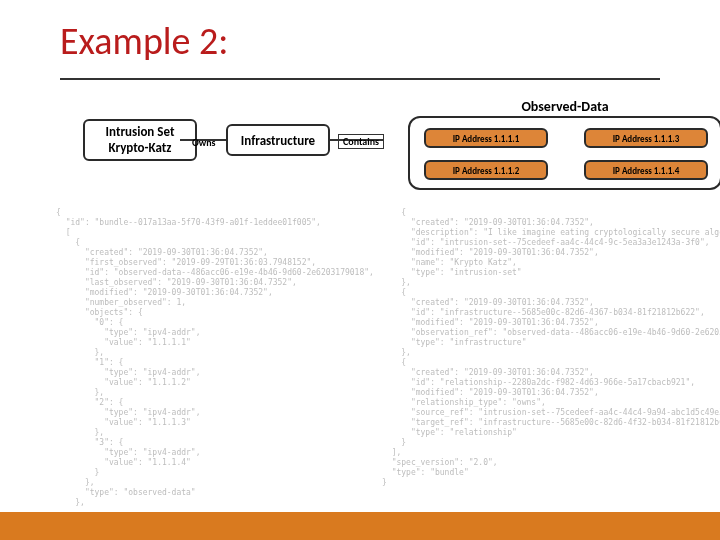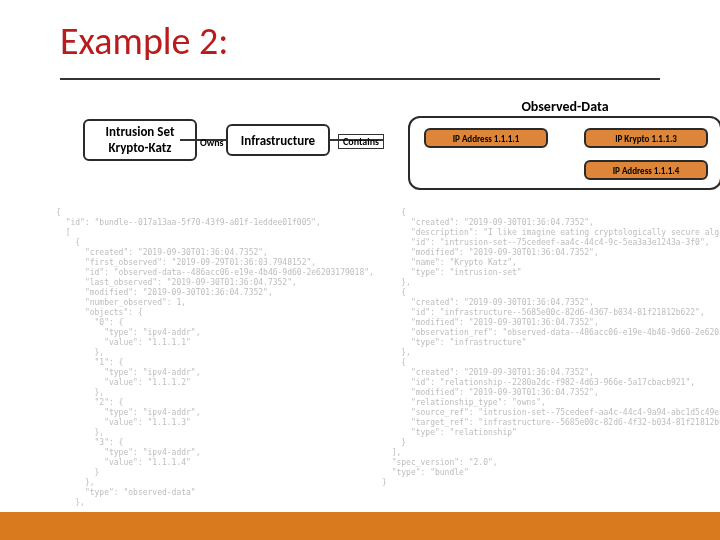--- a/index.html
+++ b/index.html
@@ -4,21 +4,21 @@
 <style>
   * { box-sizing: border-box; margin: 0; padding: 0; }
   html, body { width: 720px; height: 540px; font-family: "Segoe UI", Calibri, Arial, sans-serif; background: #fff; }
   .slide { position: relative; width: 720px; height: 540px; background: #fff; }
   .title { position: absolute; top: 18px; left: 60px; font-size: 38px; font-weight: 300; color: #b91c1c; font-family: "Segoe UI Light", "Segoe UI", Calibri, sans-serif; }
   .title-rule { position: absolute; top: 78px; left: 60px; width: 600px; height: 0; border-top: 2px solid #333; }
 
   .box { position: absolute; border: 2px solid #2a2a2a; border-radius: 6px; background: #fff; display: flex; align-items: center; justify-content: center; flex-direction: column; font-size: 14px; font-weight: 600; text-align: center; padding: 4px; }
   .box.set { top: 119px; left: 66px; width: 114px; height: 42px; font-size: 13px; line-height: 1.2; margin-left: 17px; }
   .box.infra { top: 124px; left: 226px; width: 104px; height: 32px; font-size: 13px; }
-  .owns { position: absolute; top: 136px; left: 200px; font-size: 10px; font-weight: 600; }
+  .owns { position: absolute; top: 136px; left: 192px; font-size: 10px; font-weight: 600; }
   .contains { position: absolute; top: 134px; left: 338px; font-size: 10px; font-weight: 600; border: 1px solid #333; padding: 0 4px; }
 
   .odata { position: absolute; top: 116px; left: 384px; width: 314px; height: 74px; border: 2px solid #2a2a2a; border-radius: 12px; background: #fff; margin-left: 24px; }
   .odata-title { position: absolute; top: -20px; left: 0; width: 100%; text-align: center; font-size: 14px; font-weight: 600; }
   .ipbox { position: absolute; border: 2px solid #2a2a2a; border-radius: 6px; background: #dd8538; color: #000; font-size: 9px; font-weight: 600; display: flex; align-items: center; justify-content: center; width: 124px; height: 20px; }
   .ip1 { top: 10px; left: 14px; }
   .ip2 { top: 42px; left: 14px; }
   .ip3 { top: 10px; left: 174px; }
   .ip4 { top: 42px; left: 174px; }
 
@@ -51,21 +51,22 @@
   <div class="box infra">
     <span>Infrastructure</span>
   </div>
 
   <div class="conn c2"></div>
   <div class="contains">Contains</div>
 
   <div class="odata">
     <div class="odata-title">Observed-Data</div>
     <div class="ipbox ip1">IP Address 1.1.1.1</div>
-    <div class="ipbox ip3">IP Krypto 1.1.1.3</div>
+    <div class="ipbox ip2">IP Address 1.1.1.2</div>
+    <div class="ipbox ip3">IP Address 1.1.1.3</div>
     <div class="ipbox ip4">IP Address 1.1.1.4</div>
   </div>
 
   <div class="codeblock left">{
   "id": "bundle--017a13aa-5f70-43f9-a01f-1eddee01f005",
   [
     {
       "created": "2019-09-30T01:36:04.7352",
       "first_observed": "2019-09-29T01:36:03.7948152",
       "id": "observed-data--486acc06-e19e-4b46-9d60-2e6203179018",

